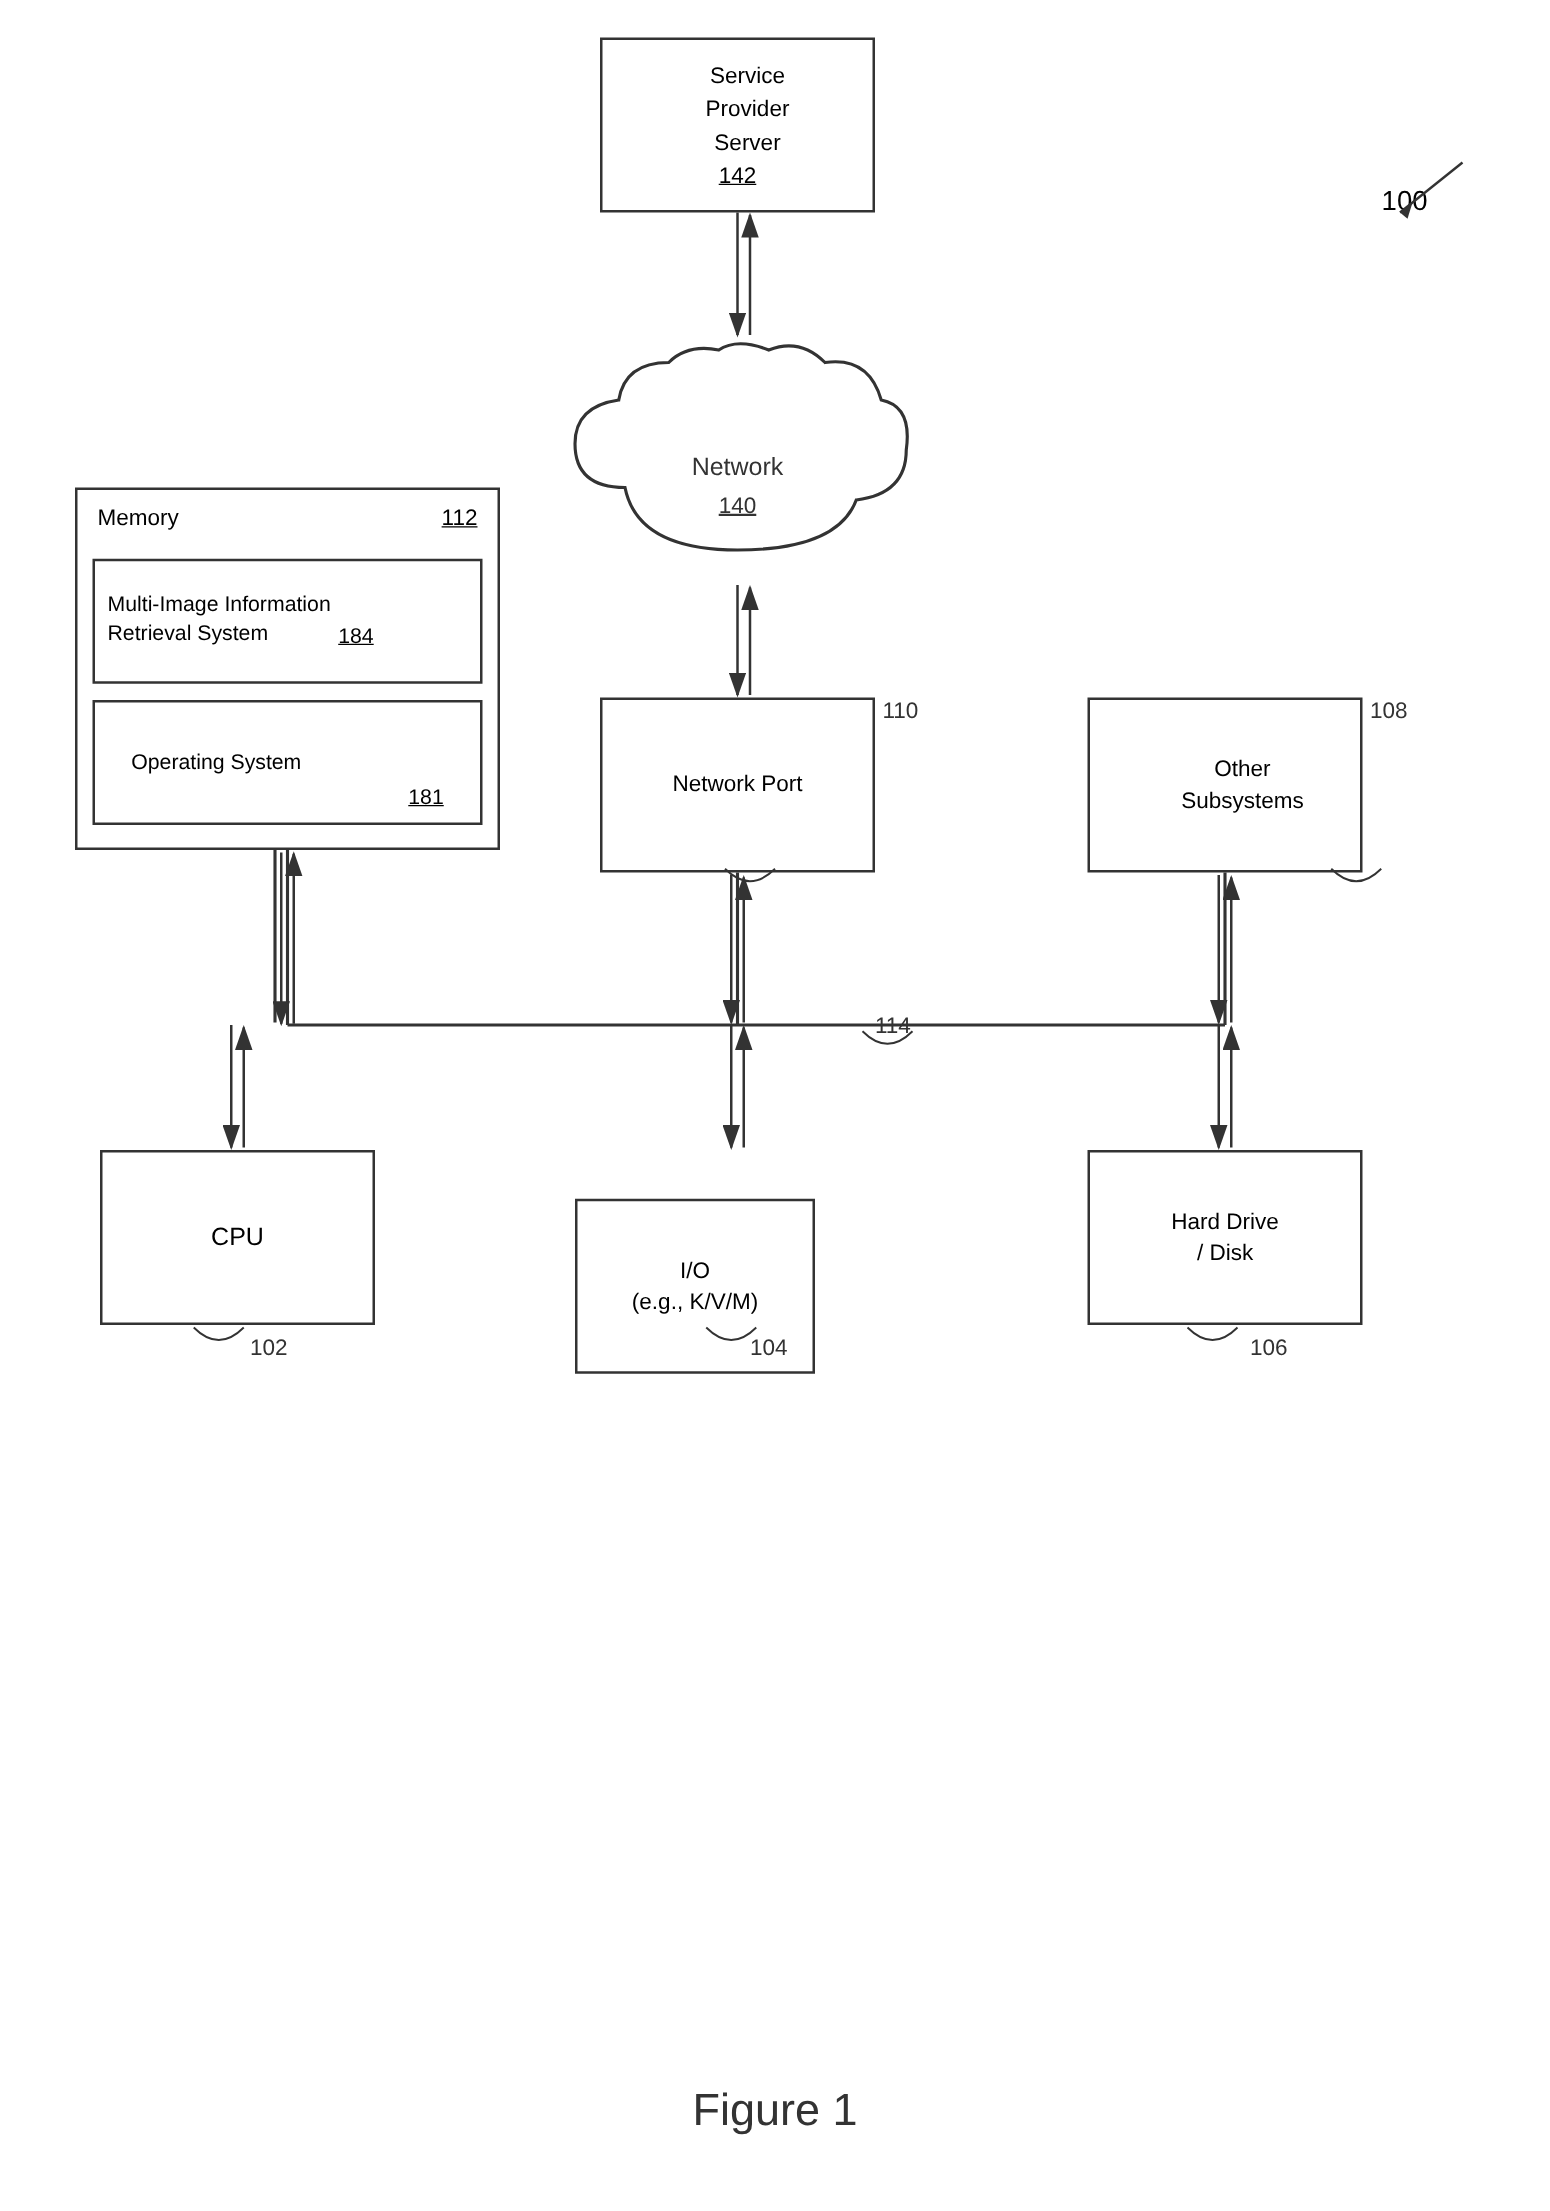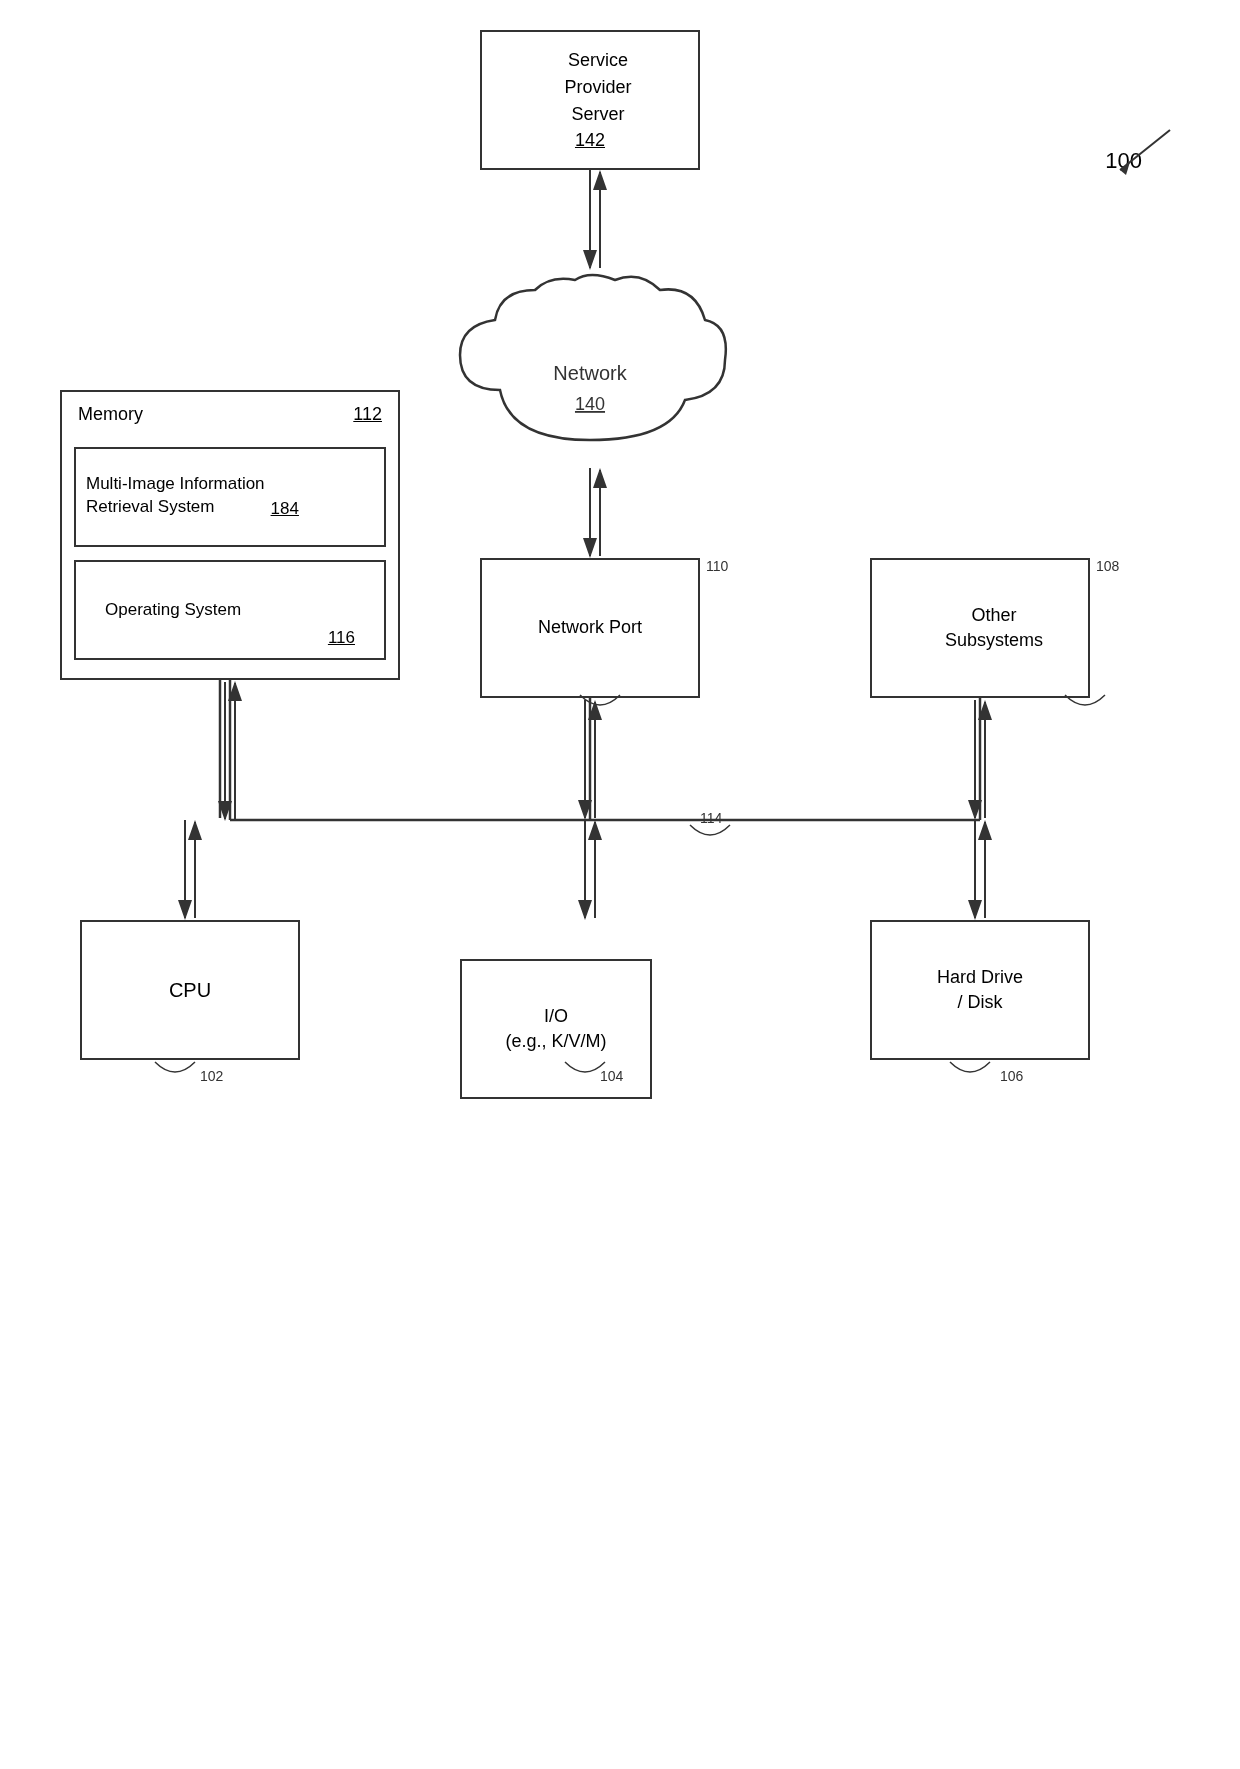--- a/index.html
+++ b/index.html
@@ -28,21 +28,21 @@
       text-align: center;
       font-size: 18px;
       line-height: 1.4;
     }
     .box .ref {
       text-decoration: underline;
       font-size: 18px;
     }
     .label-ref {
       position: absolute;
-      font-size: 14px;
+      font-size: 18px;
       color: #333;
     }
     
     .cloud-svg {
       position: absolute;
     }
     
     .arrows-svg {
       position: absolute;
       top: 0; left: 0;
@@ -157,21 +157,21 @@
 
     <div class="inner-box" style="left:12px; top:55px; width:312px; height:100px;">
       <div>
         <span>Multi-Image Information<br>Retrieval System</span>
       </div>
       <span class="inner-ref">184</span>
     </div>
 
     <div class="inner-box" style="left:12px; top:168px; width:312px; height:100px; align-items:center; justify-content:space-between; flex-direction:row; padding: 8px 29px;">
       <span>Operating System</span>
-      <span class="inner-ref">116</span>
+      <span class="inner-ref">181</span>
     </div>
   </div>
 
   <div class="box" style="left:80px; top:920px; width:220px; height:140px;">
     <div style="font-size:20px;">CPU</div>
   </div>
   <div class="label-ref" style="left:200px; top:1068px;">102</div>
 
   <div class="box" style="left:460px; top:920px; width:192px; height:140px;margin-top:39px;">
     <div style="font-size:18px;">I/O<br>(e.g., K/V/M)</div>
@@ -240,14 +240,15 @@
     <path d="M 565 1062 Q 585 1082 605 1062" fill="none" stroke="#333" stroke-width="1.5"></path>
 
     <path d="M 950 1062 Q 970 1082 990 1062" fill="none" stroke="#333" stroke-width="1.5"></path>
 
     <path d="M 580 695 Q 600 715 620 695" fill="none" stroke="#333" stroke-width="1.5"></path>
 
     <path d="M 1065 695 Q 1085 715 1105 695" fill="none" stroke="#333" stroke-width="1.5"></path>
 
   </svg>
 
+  <div class="figure-label">Figure 1</div>
 
 </div>
 
 </body></html>

